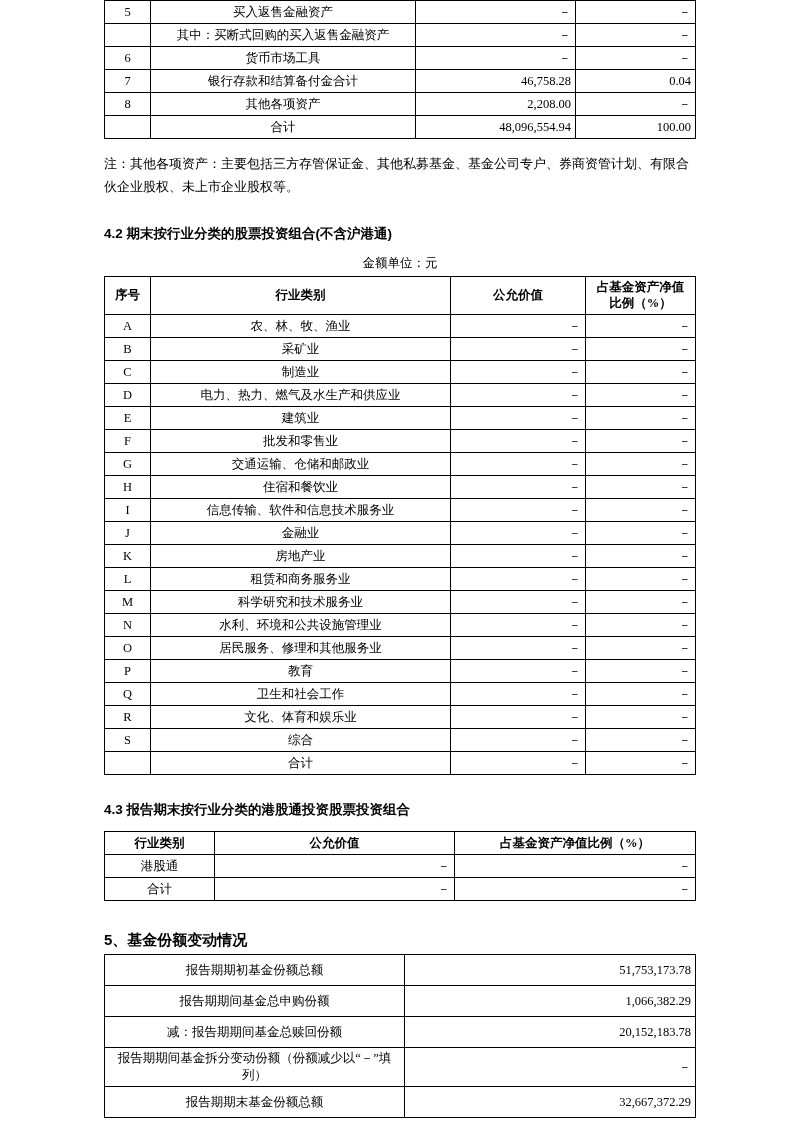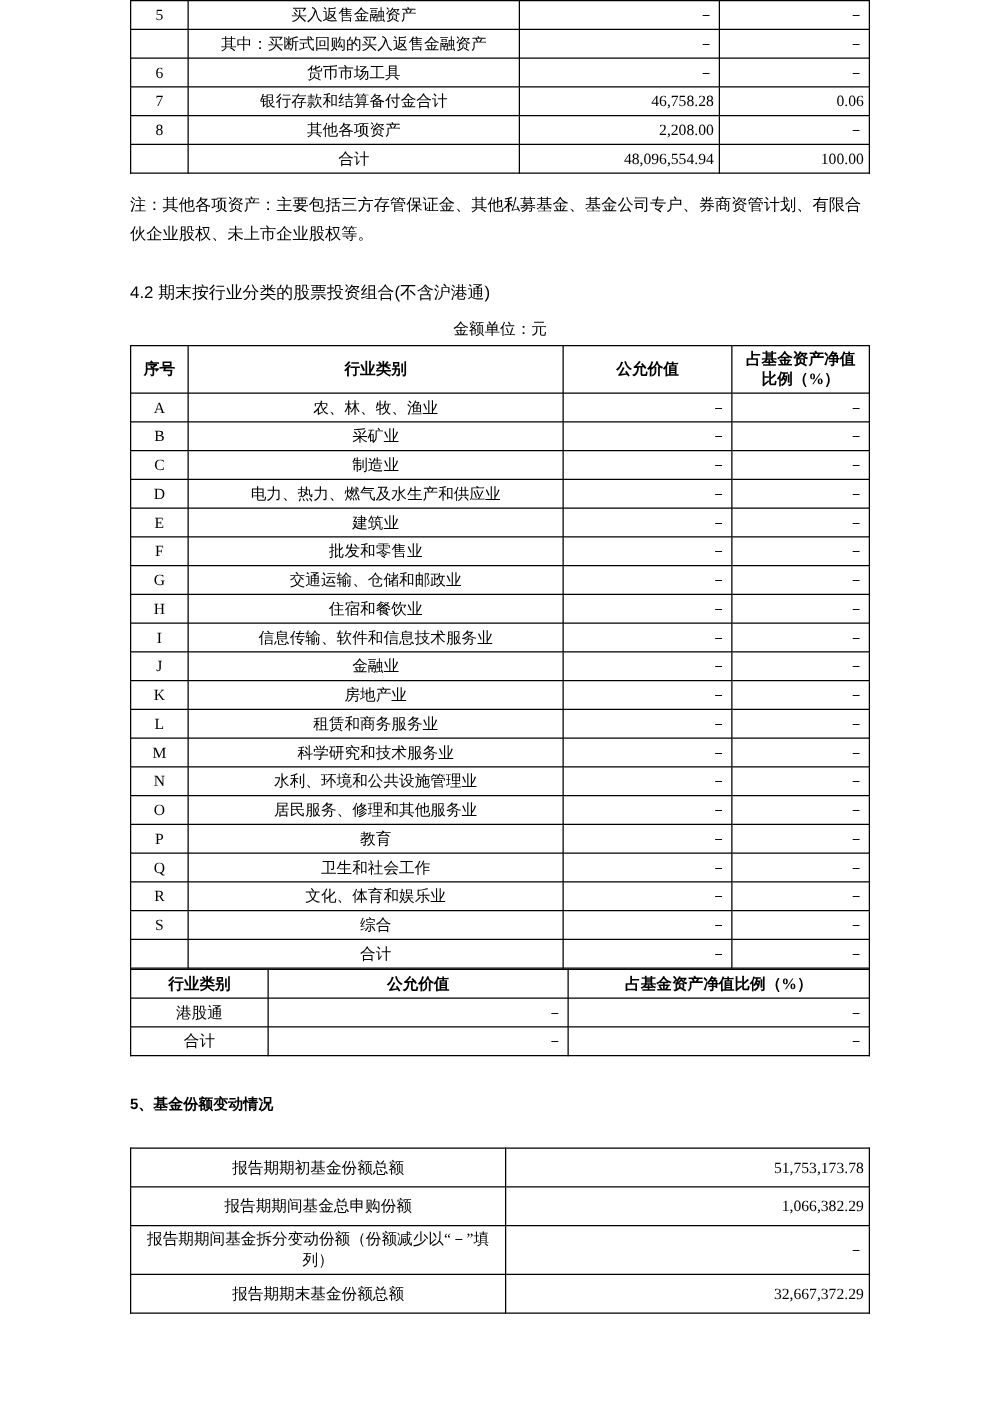--- a/index.html
+++ b/index.html
@@ -39,28 +39,28 @@
   .l { text-align: center; }
   .note {
     font-size: 13px;
     line-height: 1.75;
     margin: 14px 0 0 0;
     text-indent: 0;
     font-family: Liberation Serif, serif;
   }
   .sec-title {
     font-size: 13.5px;
-    font-weight: normal;
+    font-weight: bold;
     margin: 26px 0 12px 0;
     font-family: "Liberation Sans", sans-serif;
   }
   .sec-title-big {
-    font-size: 12px;
+    font-size: 15px;
     font-weight: bold;
-    margin: 30px 0 26px 0;
+    margin: 30px 0 4px 0;
     font-family: "Liberation Sans", sans-serif;
   }
   .unit-line {
     font-size: 12.5px;
     text-align: center;
     margin: 0 0 4px 0;
   }
   .tbl-top {
     margin-top: 0;
   }
@@ -101,21 +101,21 @@
       <tr>
         <td class="c">6</td>
         <td class="l">货币市场工具</td>
         <td class="r">－</td>
         <td class="r">－</td>
       </tr>
       <tr>
         <td class="c">7</td>
         <td class="l">银行存款和结算备付金合计</td>
         <td class="r">46,758.28</td>
-        <td class="r">0.06</td>
+        <td class="r">0.04</td>
       </tr>
       <tr>
         <td class="c">8</td>
         <td class="l">其他各项资产</td>
         <td class="r">2,208.00</td>
         <td class="r">－</td>
       </tr>
       <tr>
         <td class="c"></td>
         <td class="c">合计</td>
@@ -265,20 +265,21 @@
         </tr>
       <tr>
           <td class="c"></td>
           <td class="c">合计</td>
           <td class="r">－</td>
           <td class="r">－</td>
         </tr>
     </tbody>
   </table>
 
+  <div class="sec-title">4.3 报告期末按行业分类的港股通投资股票投资组合</div>
 
   <table class="bordered">
     <colgroup>
       <col style="width:110px">
       <col style="width:240px">
       <col>
     </colgroup>
     <thead>
       <tr>
         <th class="c">行业类别</th>
@@ -310,20 +311,24 @@
     <tbody>
       <tr>
         <td class="l" style="height:26px">报告期期初基金份额总额</td>
         <td class="r">51,753,173.78</td>
       </tr>
       <tr>
         <td class="l" style="height:26px">报告期期间基金总申购份额</td>
         <td class="r">1,066,382.29</td>
       </tr>
       <tr>
+        <td class="l" style="height:26px">减：报告期期间基金总赎回份额</td>
+        <td class="r">20,152,183.78</td>
+      </tr>
+      <tr>
         <td class="l tall">报告期期间基金拆分变动份额（份额减少以“－”填列）</td>
         <td class="r">－</td>
       </tr>
       <tr>
         <td class="l" style="height:26px">报告期期末基金份额总额</td>
         <td class="r">32,667,372.29</td>
       </tr>
     </tbody>
   </table>
 

